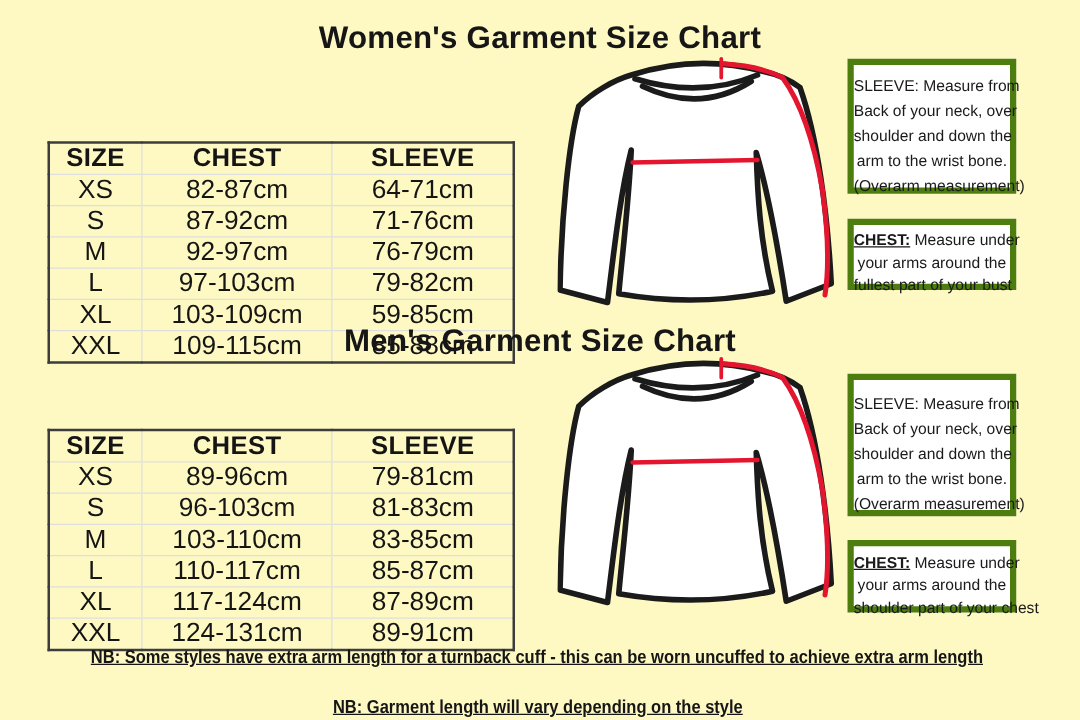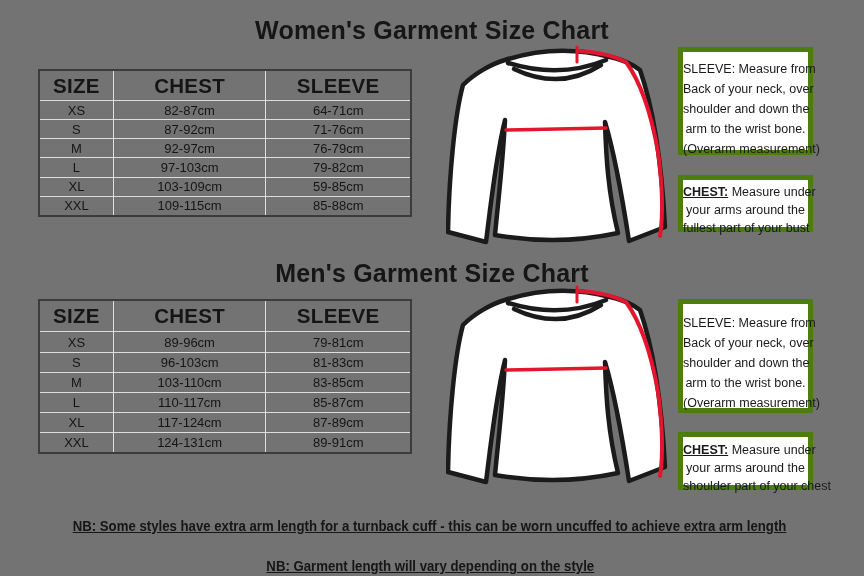--- a/index.html
+++ b/index.html
@@ -1,30 +1,30 @@
 <!DOCTYPE html>
 <html><head>
 <meta charset="utf-8">
 <style>
   html,body{margin:0;padding:0;background:#fff;}
-  #page{position:relative;width:864px;height:576px;background:#737373;overflow:hidden;
+  #page{position:relative;width:864px;height:576px;background:#fef9c3;overflow:hidden;
         font-family:"Liberation Sans",sans-serif;color:#111;}
 
   .section-title{position:absolute;left:6px;width:852px;text-align:center;
     font-size:25px;font-weight:bold;color:#161616;letter-spacing:0.2px;}
   #women-title{top:16px;}
   #men-title{top:259px;}
 
-  .size-table-wrap{position:absolute;left:38px;width:374px;}
+  .size-table-wrap{position:absolute;left:38px;width:374px;margin-top:44px;}
   #women-table-wrap{top:69px;height:148px;}
   #men-table-wrap{top:299px;height:155px;}
   table.size-table{width:100%;height:100%;border-collapse:collapse;
     border:2px solid #3c3c3c;table-layout:fixed;}
   table.size-table td,table.size-table th{border:1px solid #dedede;text-align:center;
-    vertical-align:middle;padding:0;font-size:13px;color:#151515;}
+    vertical-align:middle;padding:0;font-size:21px;color:#151515;}
   table.size-table th{font-size:20.5px;font-weight:bold;letter-spacing:0.3px;}
   col.c-size{width:20%;}col.c-chest{width:41%;}col.c-sleeve{width:39%;}
 
   .shirt{position:absolute;left:446px;width:228px;height:218px;}
   #women-shirt{top:42px;}
   #men-shirt{top:282px;}
 
   .note-box{position:absolute;left:678px;width:135px;border:5px solid #4d7c0f;
     box-sizing:border-box;text-align:center;font-size:12.5px;color:#1a1a1a;
     background:#fff;}

